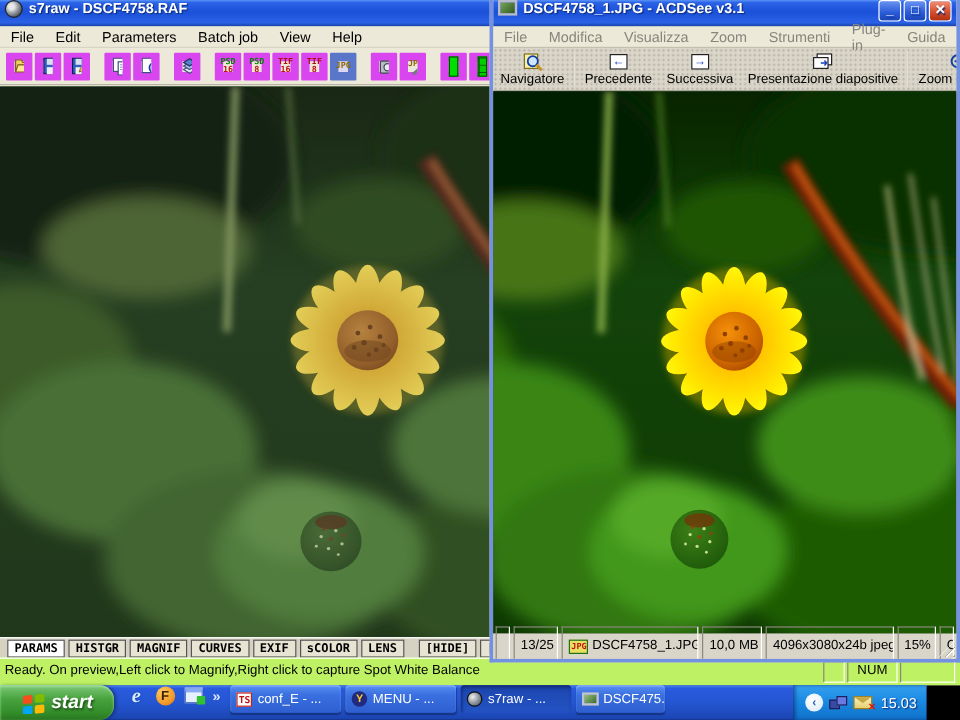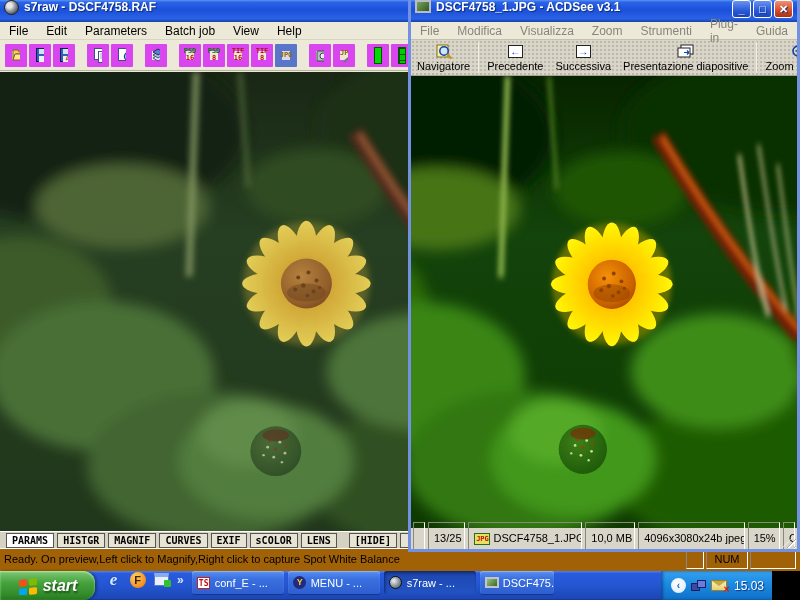--- a/index.html
+++ b/index.html
@@ -33,21 +33,21 @@
   #lw-image { position:absolute; left:0; top:72px; width:408px; height:459px; overflow:hidden; background:#16300e; }
   .photo-mount { position:absolute; top:0; height:100%; width:160%; }
   #lw-image .photo-mount { left:-5%; filter:saturate(.8) brightness(.93) contrast(.96); }
   .photo-mount svg { width:100%; height:100%; display:block; }
 
   #lw-tabs { position:absolute; left:0; top:531px; width:800px; height:17px; background:#d6d2c2; border-top:1px solid #fff; display:flex; align-items:center; padding-left:6px; }
   .tab { height:15px; line-height:13px; padding:0 5px; font-family:"DejaVu Sans Mono",monospace; font-size:10px; font-weight:bold; color:#000; background:#e8e4d4; border:1px solid #555; margin-right:3px; white-space:nowrap; }
   .tab.active { background:#ffffff; }
   .tab.spaced { margin-left:9px; }
 
-  #lw-status { position:absolute; left:0; top:548px; width:800px; height:37px; background:#a16207; border-top:1px solid #fff; font-size:11px; color:#000; }
+  #lw-status { position:absolute; left:0; top:548px; width:800px; height:37px; background:#bef264; border-top:1px solid #fff; font-size:11px; color:#000; }
   #lw-status .msg { position:absolute; left:4px; top:4px; white-space:nowrap; }
   .numcell { position:absolute; top:2px; height:18px; font-size:11px; padding:1px 4px; }
   .nc1 { left:686px; width:18px; }
   .nc2 { left:706px; width:42px; text-align:center; }
   .nc3 { left:750px; width:46px; }
 
   
   #rw { position:absolute; left:408px; top:0; width:392px; height:552px; z-index:2; background:#d9d5c9; border-left:3px solid #7291e2; border-right:3px solid #7291e2; border-bottom:3px solid #7291e2; overflow:hidden; }
   #rw .titlebar .thumb { width:16px; height:13px; background:linear-gradient(135deg,#7aa35a,#2e5a20); border:2px solid #b8bcc8; margin-right:5px; flex:none; }
   .wbtns { margin-left:auto; display:flex; gap:2px; }

